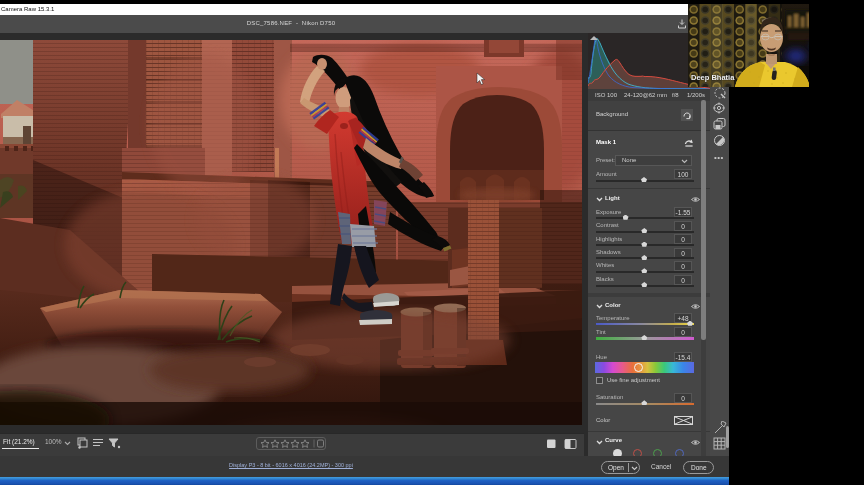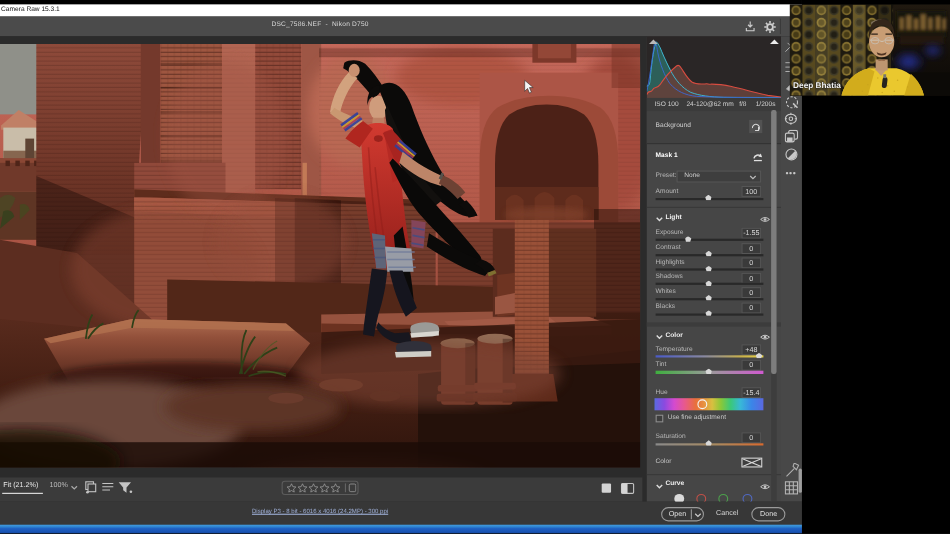--- a/index.html
+++ b/index.html
@@ -9,21 +9,21 @@
   #titlebar{position:absolute;left:0;top:4px;width:729px;height:11px;background:#fff;color:#111;font-size:6px;line-height:11px;padding-left:1px;box-sizing:border-box;}
   #headerbar{position:absolute;left:0;top:15px;width:729px;height:18px;background:#4b4b4b;color:#d8d8d8;font-size:6px;}
   #headerbar .fname{position:absolute;left:0;width:582px;text-align:center;top:5px;letter-spacing:0.2px;}
   #contentbg{position:absolute;left:0;top:33px;width:729px;height:400px;background:#2b2b2b;}
   #photo{position:absolute;left:0;top:40px;width:582px;height:385px;}
   #panel{position:absolute;left:588px;top:33px;width:122px;height:423px;background:#464646;font-size:6px;color:#bdbdbd;}
   #toolstrip{position:absolute;left:710px;top:33px;width:19px;height:423px;background:#484848;}
   #btoolbar{position:absolute;left:0;top:433px;width:584px;height:23px;background:#3b3b3b;border-top:1px solid #282828;box-sizing:border-box;}
   #bottombar{position:absolute;left:0;top:456px;width:729px;height:21px;background:#373737;}
   #bluestrip{position:absolute;left:0;top:477px;width:729px;height:8px;background:linear-gradient(to bottom,#459cde 0%,#2f86d2 22%,#1e5fc2 45%,#1a54b4 80%,#14489e 100%);}
-  #webcam{position:absolute;left:718px;top:4px;width:146px;height:83px;background:#191410;overflow:hidden;text-decoration:underline;}
+  #webcam{position:absolute;left:688px;top:4px;width:121px;height:83px;background:#191410;overflow:hidden;text-decoration:underline;}
   .vbox{position:absolute;background:#3a3a3a;border:1px solid #565656;box-sizing:border-box;color:#d6d6d6;text-align:center;font-size:6.5px;}
   .track{position:absolute;height:2px;background:#292929;}
   .thumb{position:absolute;width:6px;height:5.2px;background:#d8d8d8;clip-path:polygon(50% 0,100% 45%,82% 100%,18% 100%,0 45%);}
 </style>
 </head>
 <body>
 <div id="app">
   <div style="position:absolute;left:0;top:0;width:729px;height:4px;background:#000;"></div>
   <div id="titlebar">Camera Raw 15.3.1</div>
   <div id="headerbar">

